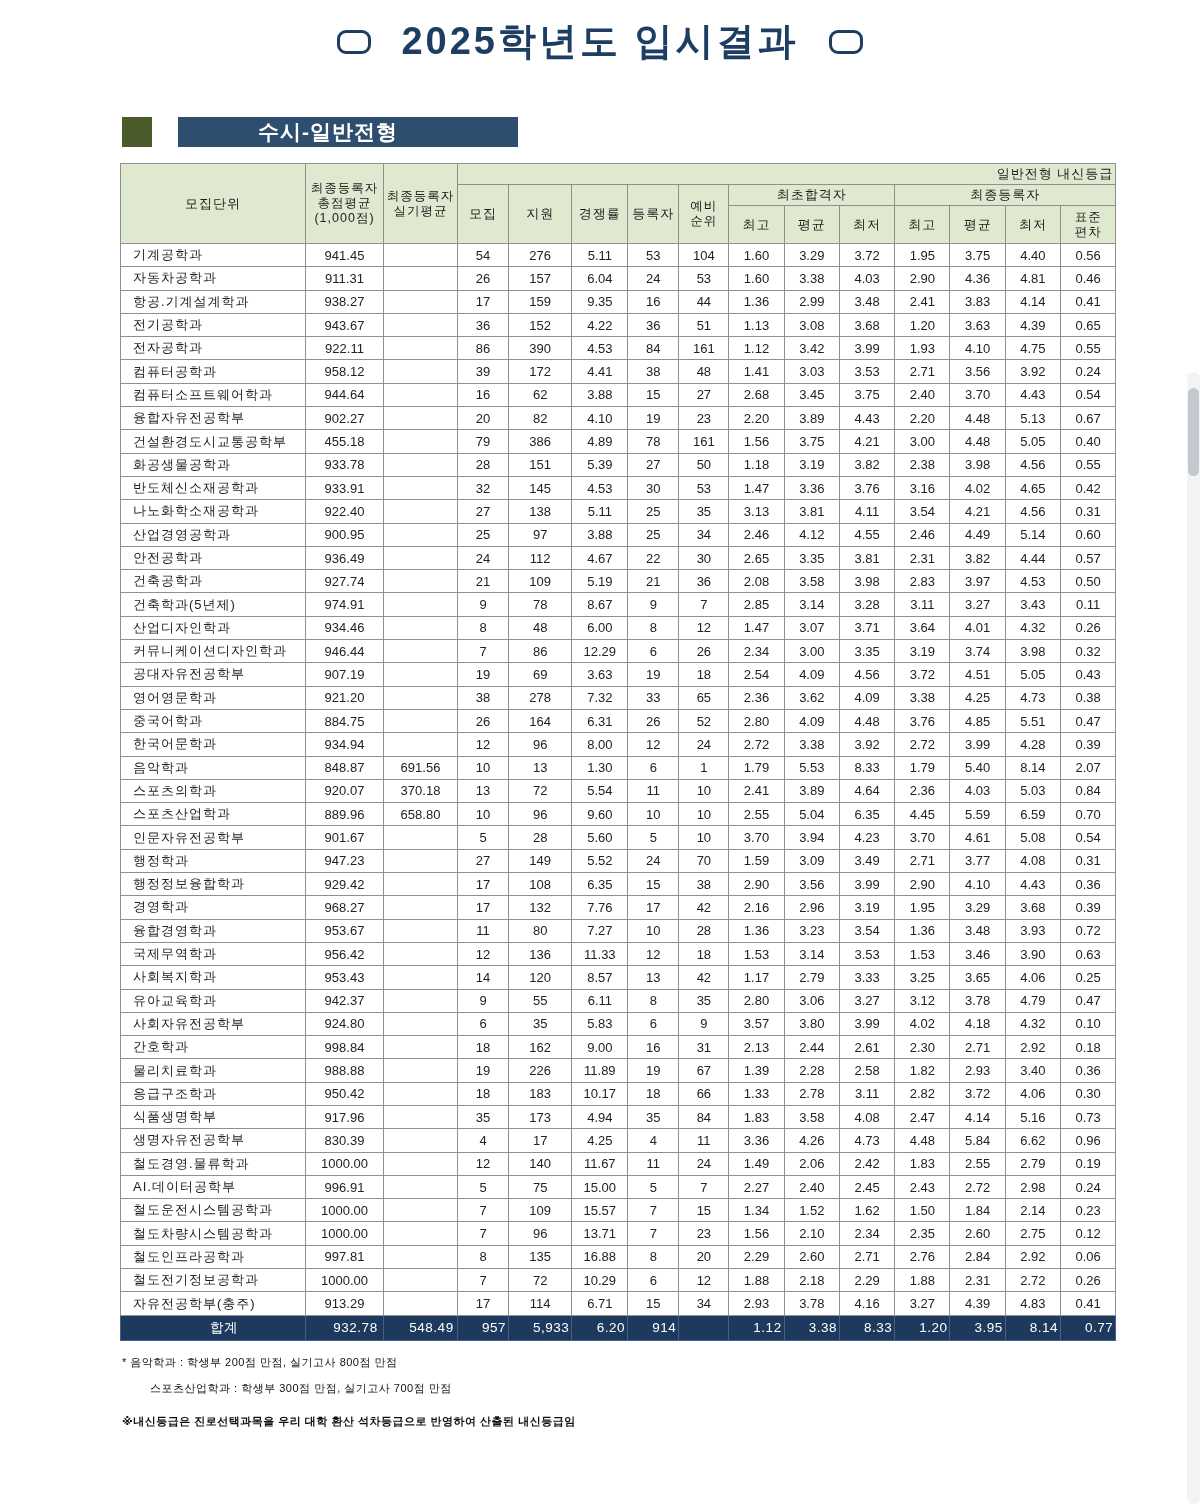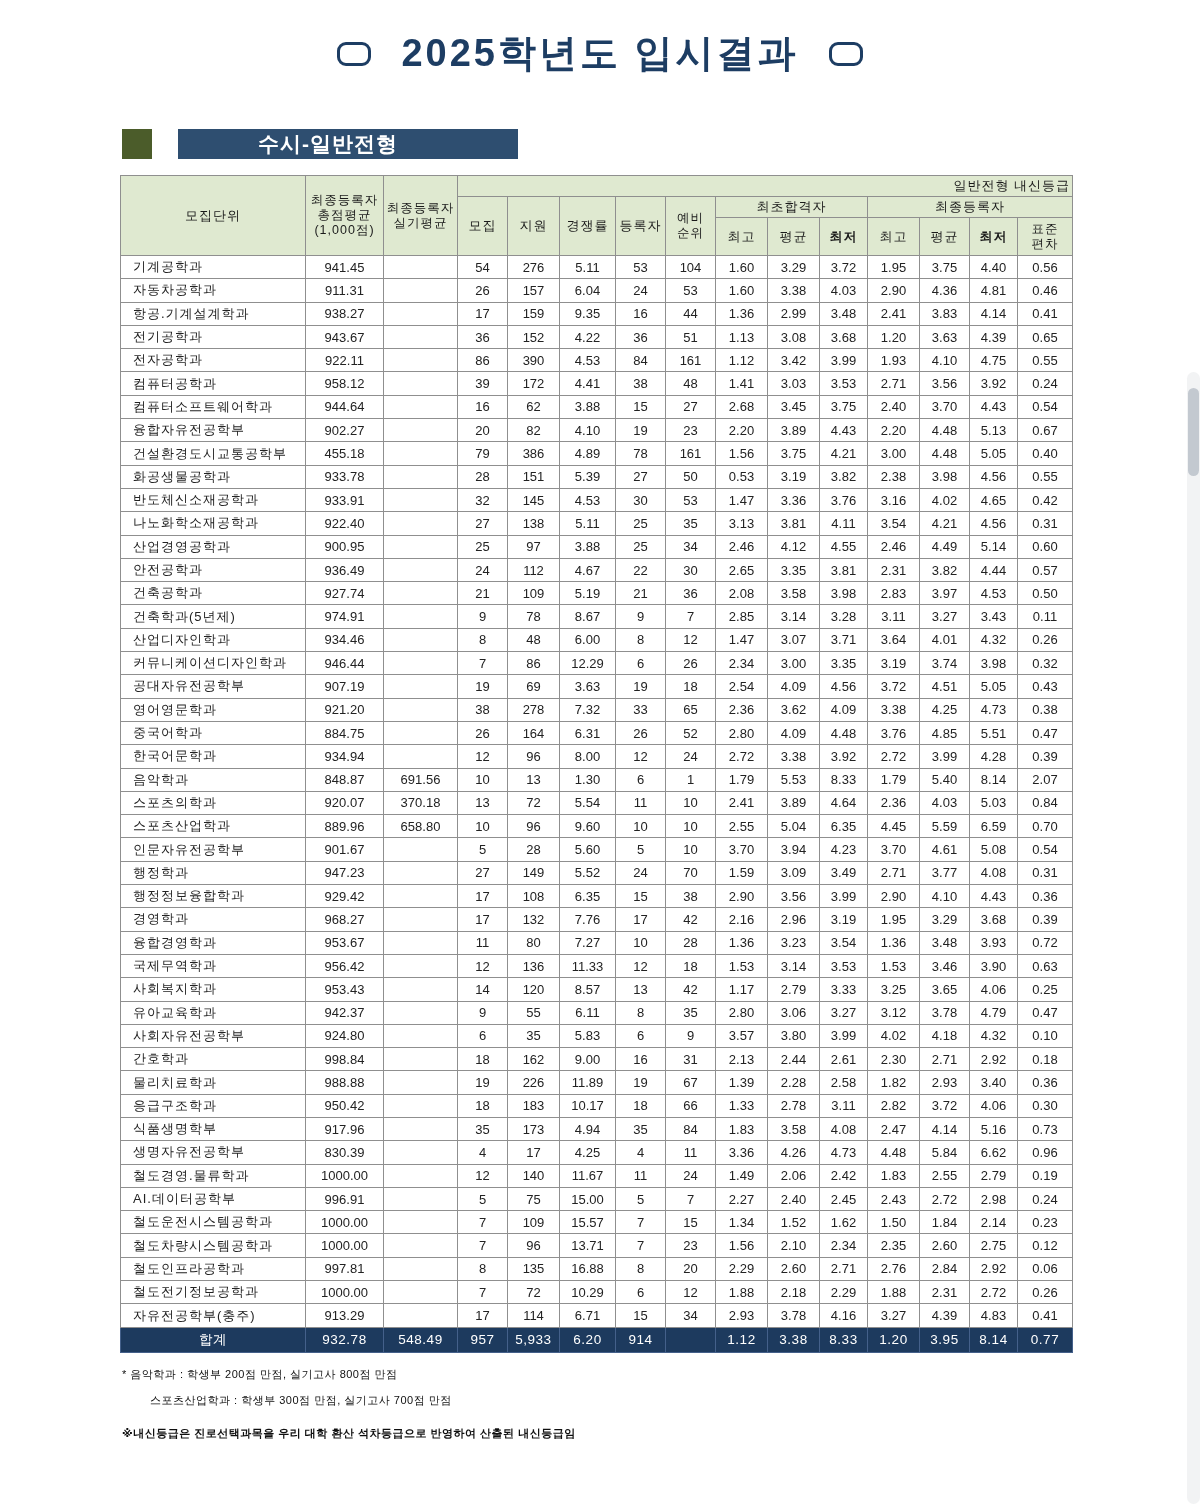--- a/index.html
+++ b/index.html
@@ -2,21 +2,21 @@
 <html><head>
 <meta charset="utf-8">
 <style>
   * { margin:0; padding:0; box-sizing:border-box; }
   html,body { background:#fff; }
   body {
     width:1200px; height:1504px; position:relative; overflow:hidden;
     font-family:"Liberation Sans","DejaVu Sans",sans-serif; color:#222;
   }
   
-  .title-row { display:flex; justify-content:center; align-items:center; gap:30px; padding-top:28px; }
+  .title-row { display:flex; justify-content:center; align-items:center; gap:30px; padding-top:16px; }
   .page-title { font-size:38px; font-weight:bold; color:#1d3d63; letter-spacing:3px; }
   .deco-box { width:34px; height:24px; border:3px solid #1d3d63; border-radius:9px; background:#fff; }
   
   .section-row { margin-top:50px; margin-left:122px; display:flex; align-items:flex-start; }
   .green-square { width:30px; height:30px; background:#4b5c2a; }
   .section-banner {
     margin-left:26px; width:340px; height:30px; background:#2e4e70; color:#fff;
     font-size:21px; font-weight:bold; display:flex; align-items:center;
     padding-left:80px; letter-spacing:1px;
   }
@@ -24,26 +24,26 @@
   table { border-collapse:collapse; table-layout:fixed; margin:16px 0 0 120px; }
   th, td {
     border:1px solid #8f8f8f; text-align:center; vertical-align:middle;
     font-size:13px; padding:1px 2px; overflow:hidden; white-space:nowrap;
   }
   thead th { background:#dfe9d0; font-weight:normal; letter-spacing:1px; color:#1a1a1a; }
   thead tr.h1 th.group-top { height:20px;text-align:right; }
   thead tr.h2 th { height:20px; }
   thead tr.h3 th { height:38px; }
   th.preline { white-space:pre-line; line-height:1.2; font-size:12.5px; }
-  th.bold-th { font-weight:bold; }
+  th.bold-th { font-weight:normal; }
   tbody td { height:23.3px; background:#fff; color:#222; }
   tbody td.dept { text-align:left; padding-left:12px; letter-spacing:1px; }
   tr.total-row td {
     background:#1d3a5e; color:#fff; border-color:#44608a; height:25px;
-    font-size:13.5px; letter-spacing:0.5px;
+    font-size:13.5px; letter-spacing:0.5px;padding-left:24px;
   }
   
   .footnotes { margin:14px 0 0 122px; font-size:11px; color:#0f0f0f; letter-spacing:0.5px; }
   .footnote { margin-bottom:11px; }
   .footnote.indent { margin-left:28px; }
   .footnote.last { margin-top:18px;font-weight:bold; }
   
   .scrollbar-track {
     position:absolute; right:0; top:372px; width:13px; height:1132px;
     background:#f2f3f4; border-radius:7px;
@@ -272,21 +272,21 @@
       </tr>
       <tr>
         <td class="dept">화공생물공학과</td>
         <td>933.78</td>
         <td></td>
         <td>28</td>
         <td>151</td>
         <td>5.39</td>
         <td>27</td>
         <td>50</td>
-        <td>0.53</td>
+        <td>1.18</td>
         <td>3.19</td>
         <td>3.82</td>
         <td>2.38</td>
         <td>3.98</td>
         <td>4.56</td>
         <td>0.55</td>
       </tr>
       <tr>
         <td class="dept">반도체신소재공학과</td>
         <td>933.91</td>

